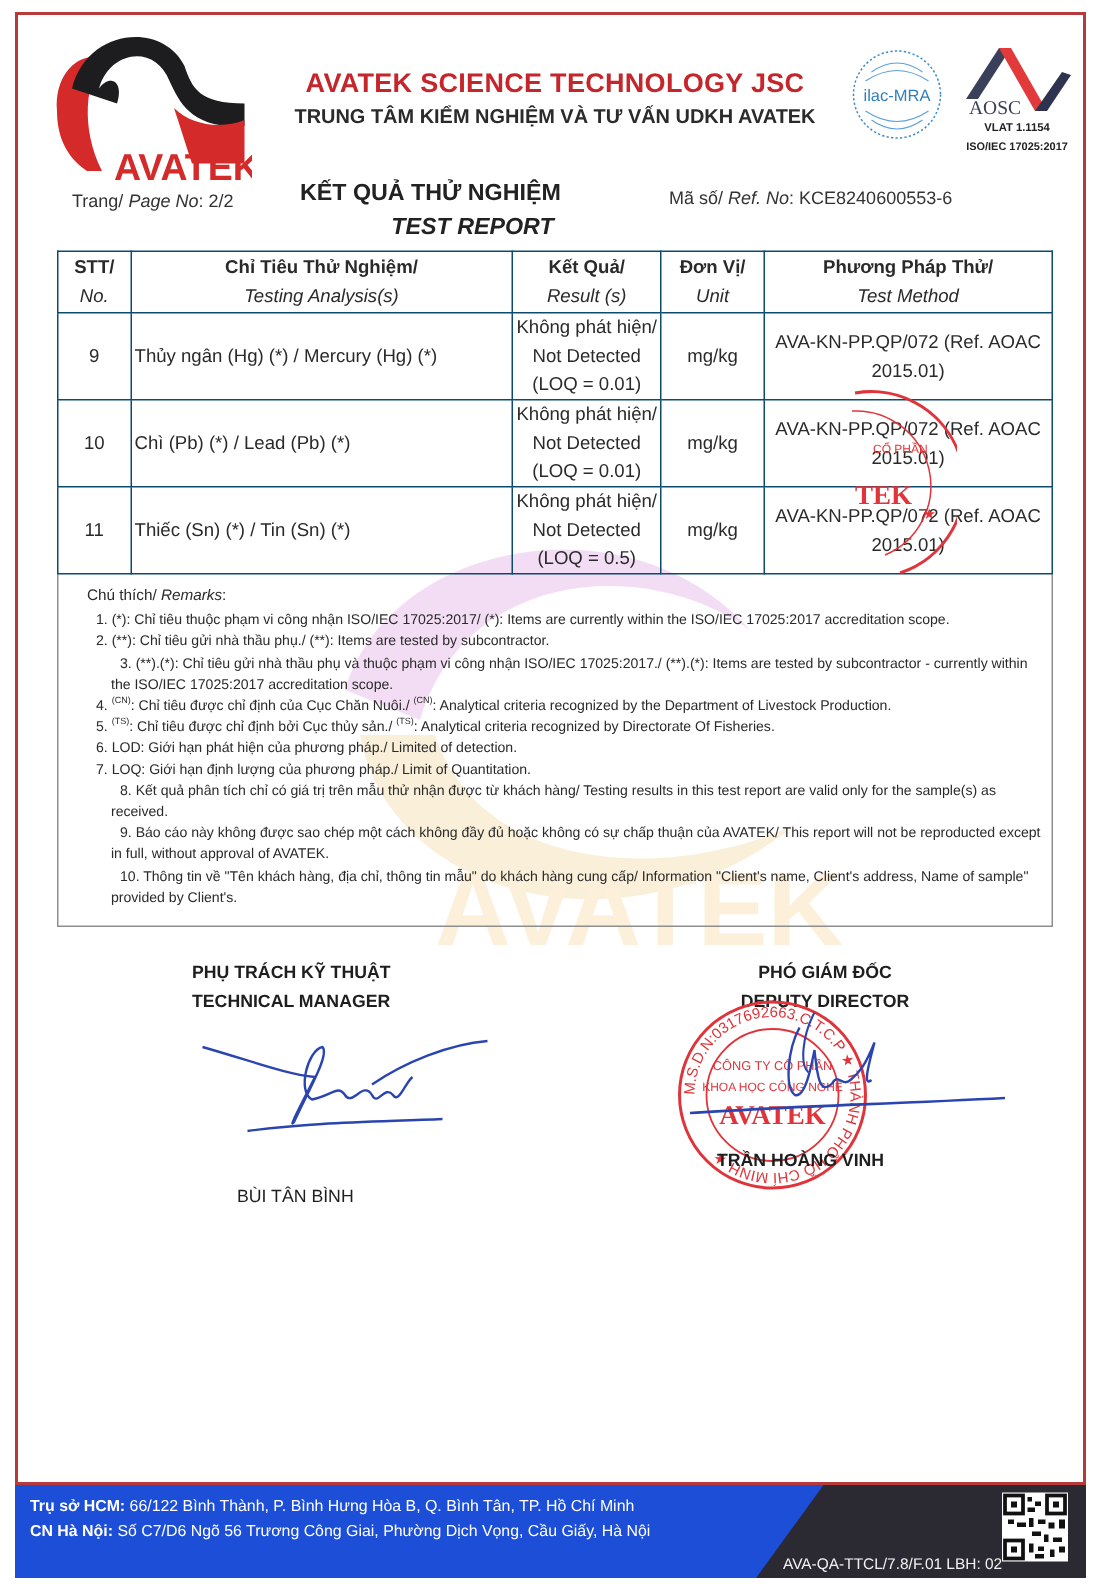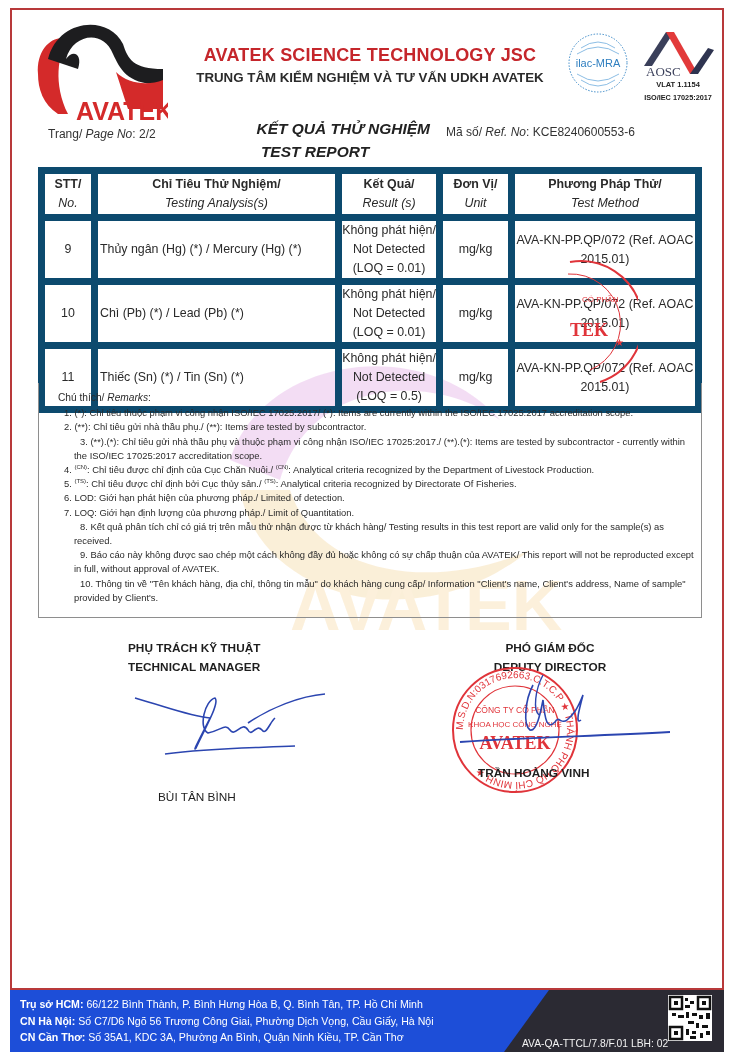--- a/index.html
+++ b/index.html
@@ -8,27 +8,27 @@
   .watermark { position: absolute; left: 170px; top: 340px; width: 420px; height: 300px; pointer-events: none; opacity: 0.18; }
   
   .logo { position: absolute; left: 28px; top: 14px; width: 140px; height: 112px; }
   .company-name { position: absolute; left: 180px; top: 45px; width: 380px; text-align: center; color: #c5262b; font-weight: bold; font-size: 18px; letter-spacing: 0.2px; }
   .company-sub { position: absolute; left: 176px; top: 70px; width: 388px; text-align: center; color: #2b2b2b; font-weight: bold; font-size: 13.3px; }
   .ilac { position: absolute; left: 567px; top: 32px; width: 62px; height: 62px; }
   .aosc { position: absolute; left: 640px; top: 30px; width: 76px; height: 50px; }
   .aosc-label { position: absolute; left: 640px; top: 80px; width: 76px; text-align: center; font-size: 7.5px; font-weight: bold; color: #222; }
   .aosc-iso { position: absolute; left: 628px; top: 93px; width: 100px; text-align: center; font-size: 7.3px; font-weight: bold; color: #222; }
   .page-no { position: absolute; left: 48px; top: 127px; font-size: 12px; color: #333; }
-  .report-title { position: absolute; left: 200px; top: 120px; width: 230px; text-align: right; font-weight: bold; font-size: 15.5px; color: #222; font-style: italic; }
+  .report-title { position: absolute; left: 200px; top: 120px; width: 230px; text-align: left; font-weight: bold; font-size: 15.5px; color: #222; }
   .report-title-en { position: absolute; left: 200px; top: 143px; width: 230px; text-align: center; font-weight: bold; font-style: italic; font-size: 15.5px; color: #222; }
   .ref-no { position: absolute; left: 446px; top: 125px; font-size: 12px; color: #333; }
   i.it { font-style: italic; }
   
   table.results { position: absolute; left: 38px; top: 167px; width: 664px; border-collapse: collapse; font-size: 12.4px; color: #2a2a2a; }
-  table.results th, table.results td { border: 7px solid #0c4a6e; text-align: center; vertical-align: middle; line-height: 19px; }
+  table.results th, table.results td { border: 1px solid #0c4a6e; text-align: center; vertical-align: middle; line-height: 19px; }
   table.results th { font-weight: bold; padding: 0; height: 40px; }
   table.results th .en { font-weight: normal; font-style: italic; display: block; }
   table.results td { height: 57px; padding: 0; }
   table.results td.analysis { text-align: left; padding-left: 2px; }
   .c-no { width: 48px; } .c-an { width: 256px; } .c-res { width: 99px; } .c-unit { width: 68px; } .c-meth { width: 193px; }
   
   .remarks { position: absolute; left: 38px; top: 383px; width: 664px; height: 235px; border: 1px solid #8e8e8e; box-sizing: border-box; border-top: none; font-size: 9.4px; color: #2a2a2a; padding: 8px 6px 0 19px; line-height: 14.2px; }
   .remarks .head { font-size: 10.2px; margin-bottom: 1px; }
   .remarks .item { margin-left: 6px; }
   .remarks .item.wrap { margin-left: 16px; text-indent: 6px; }
@@ -214,21 +214,20 @@
   <path d="M88 5 C 80 20, 78 40, 84 45" fill="none" stroke="#2b45b0" stroke-width="1.4"></path>
   <path d="M5 72 C 60 68, 140 66, 215 62" fill="none" stroke="#2b45b0" stroke-width="1.8"></path>
 </svg>
 <div class="sig-right-name">TRẦN HOÀNG VINH</div>
 
 <div class="footer">
   <div class="footer-dark"></div>
   <div class="footer-lines">
     <div><b>Trụ sở HCM:</b><span> 66/122 Bình Thành, P. Bình Hưng Hòa B, Q. Bình Tân, TP. Hồ Chí Minh</span></div>
     <div><b>CN Hà Nội:</b><span> Số C7/D6 Ngõ 56 Trương Công Giai, Phường Dịch Vọng, Cầu Giấy, Hà Nội</span></div>
-    <div><b>CN Cần Thơ:</b><span> Số 35A1, KDC 3A, Phường An Bình, Quận Ninh Kiều, TP. Cần Thơ</span></div>
   </div>
 </div>
 <div class="form-code">AVA-QA-TTCL/7.8/F.01 LBH: 02</div>
 <svg class="qr" viewBox="0 0 44 46">
   <rect x="2" y="2" width="12" height="12" fill="none" stroke="#111" stroke-width="2.5"></rect>
   <rect x="6" y="6" width="4" height="4" fill="#111"></rect>
   <rect x="30" y="2" width="12" height="12" fill="none" stroke="#111" stroke-width="2.5"></rect>
   <rect x="34" y="6" width="4" height="4" fill="#111"></rect>
   <rect x="2" y="32" width="12" height="12" fill="none" stroke="#111" stroke-width="2.5"></rect>
   <rect x="6" y="36" width="4" height="4" fill="#111"></rect>

